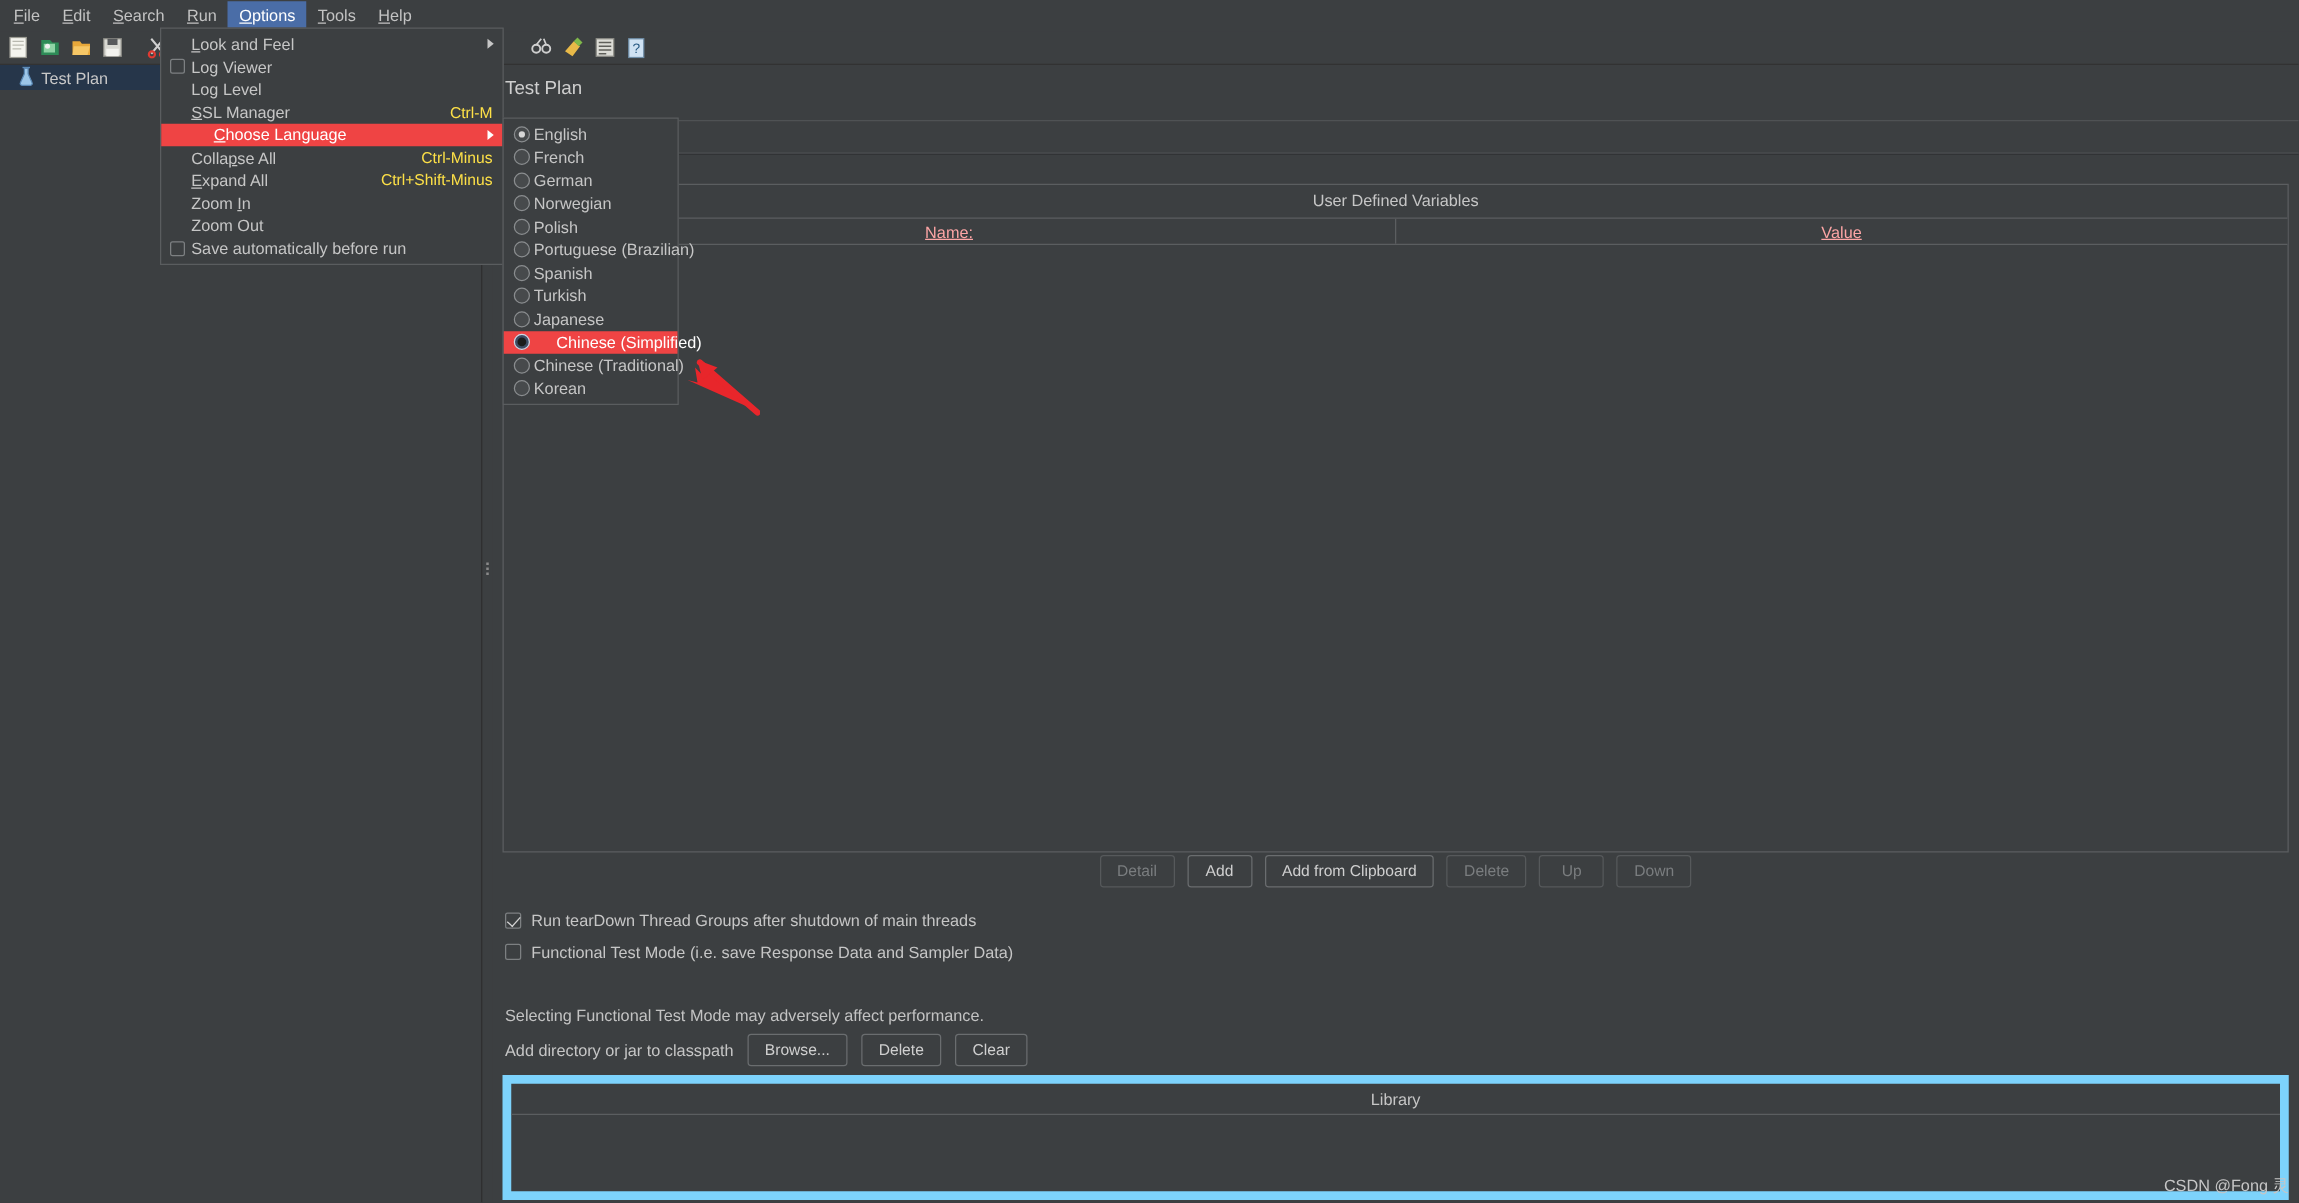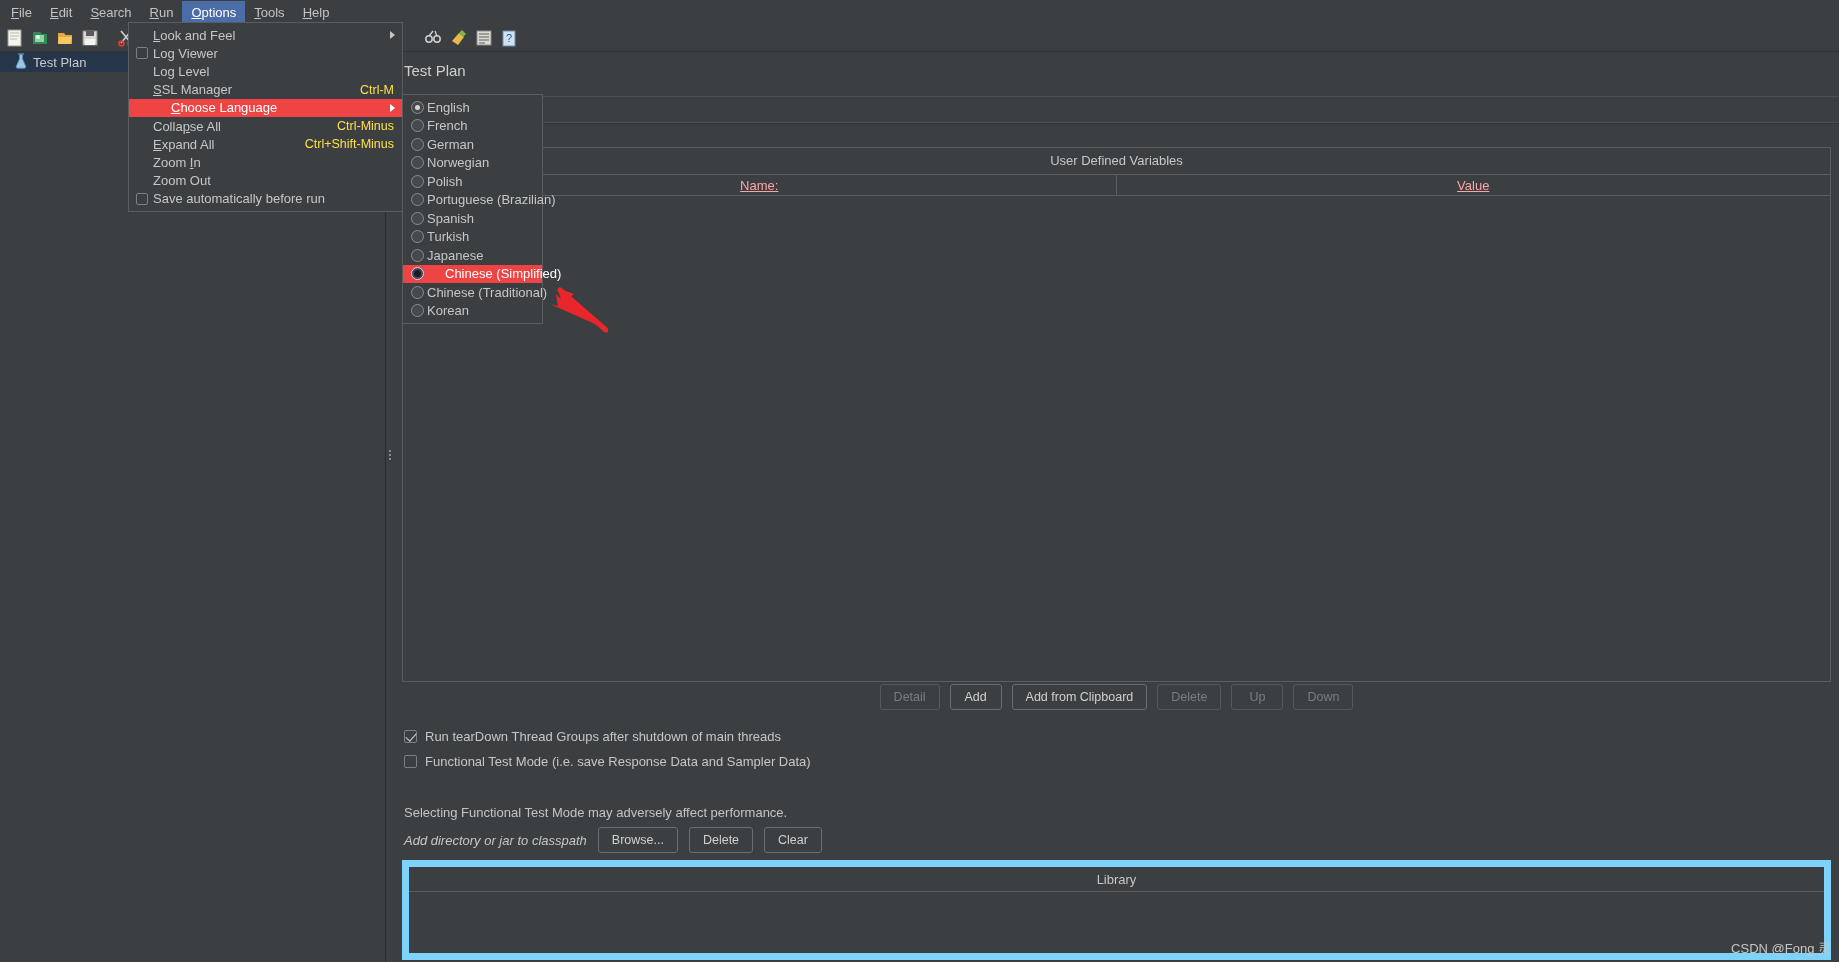--- a/index.html
+++ b/index.html
@@ -117,21 +117,21 @@
     border: solid #d4d4d4; border-width: 0 1.6px 1.6px 0; transform: rotate(42deg);
   }
   .check-label { font-size: 13px; color: #c6c6c6; }
 
   .note { position: absolute; left: 10px; top: 753px; font-size: 13px; color: #c3c3c3; }
 
   .classpath-row {
     position: absolute; left: 10px; top: 775px; display: flex;
     align-items: center; gap: 11px;
   }
-  .classpath-label { font-size: 13px; color: #c6c6c6; font-style: italic; }
+  .classpath-label { font-size: 13px; color: #c6c6c6; }
 
   .lib-box {
     position: absolute; left: 8px; top: 808px; width: 1429px; height: 100px;
     border: 7px solid #7dd3fc;
   }
   .lib-title {
     height: 25px; line-height: 25px; text-align: center;
     font-size: 13px; color: #c6c6c6; border-bottom: 1px solid #5b5e60;
   }
 

